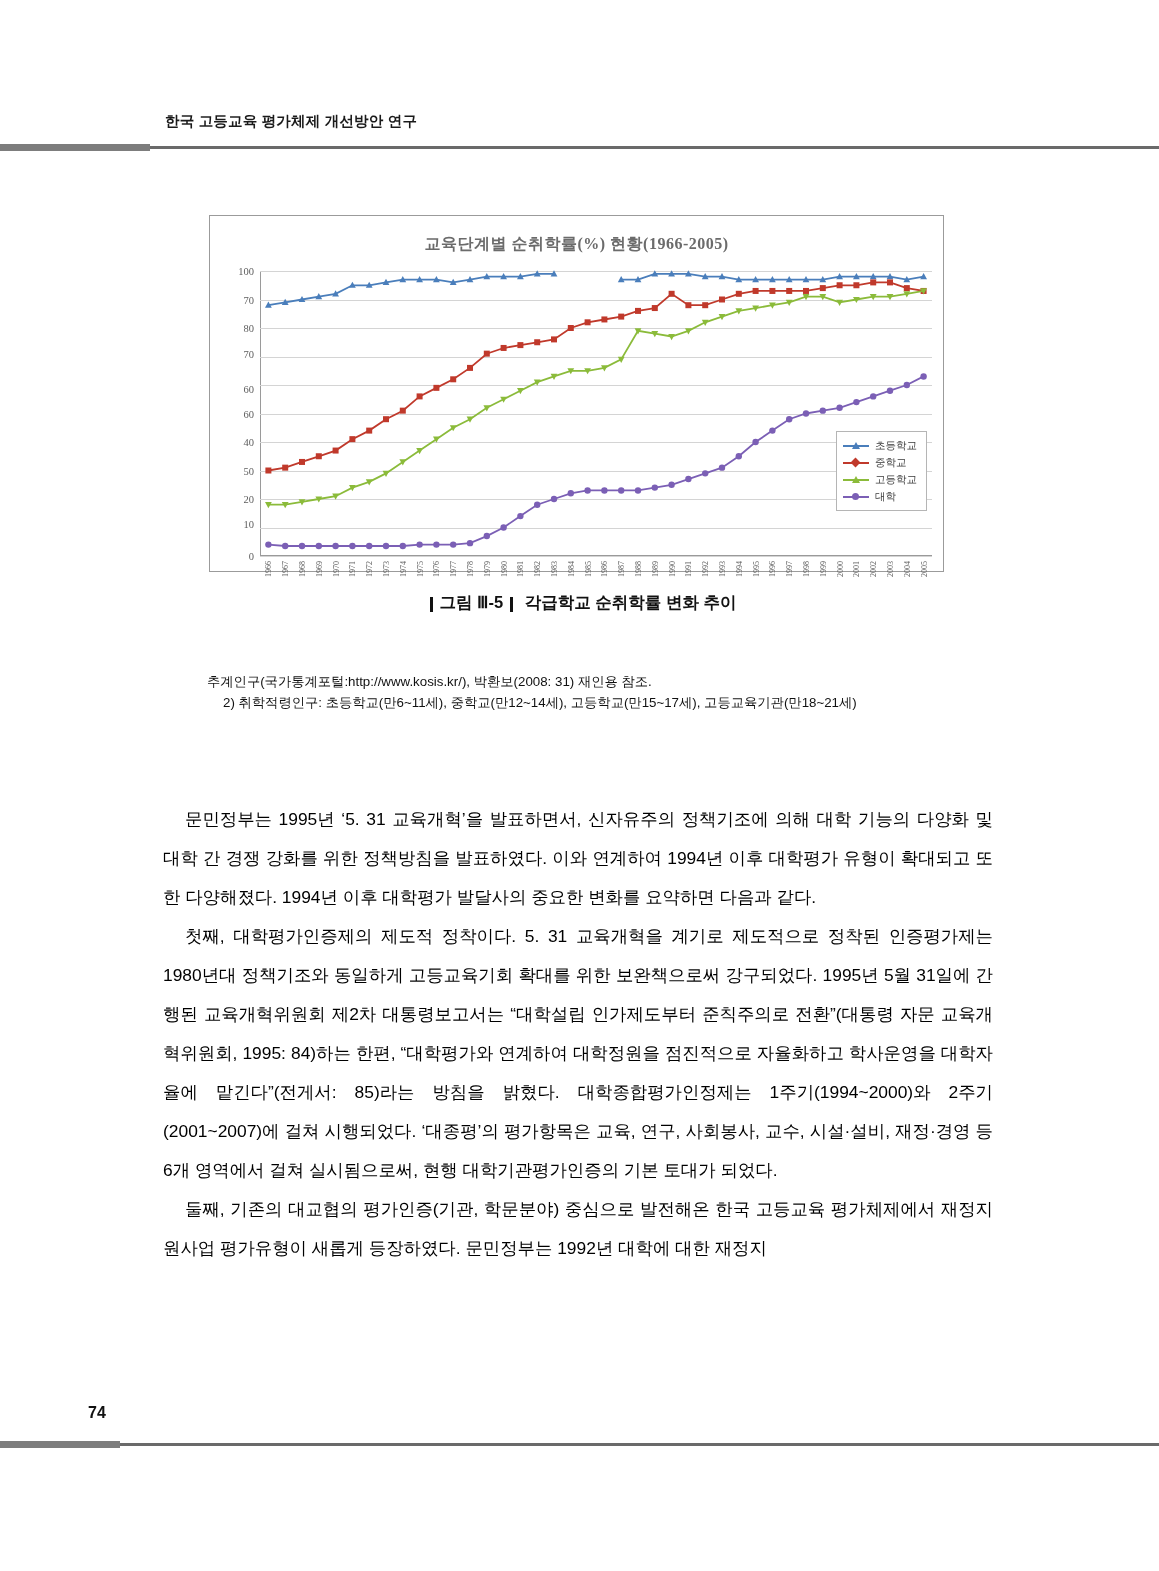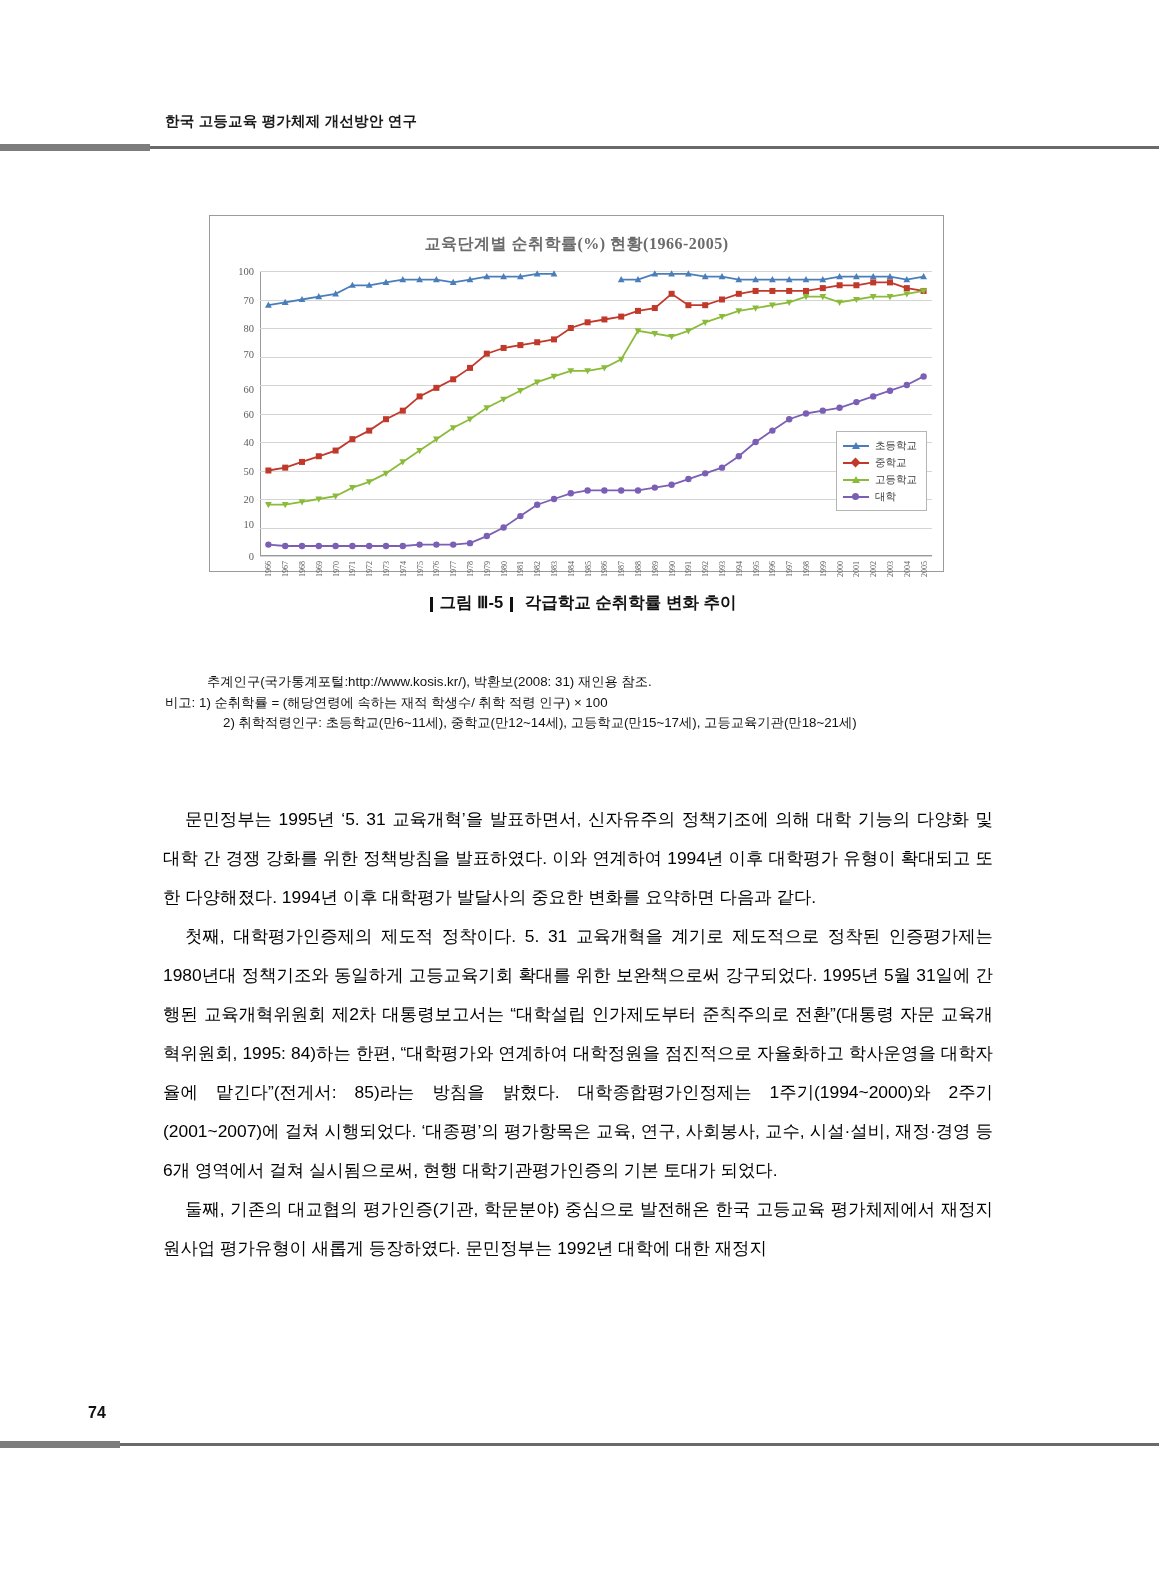--- a/index.html
+++ b/index.html
@@ -521,21 +521,20 @@
         </div>
       </div>
   </div>
 
   <div class="fig-caption">
     <span class="bar"></span><span>그림 Ⅲ-5</span><span class="bar"></span>&nbsp;<span>각급학교 순취학률 변화 추이</span>
   </div>
 
   <div class="notes">
     <div class="indent1">추계인구(국가통계포털:http://www.kosis.kr/), 박환보(2008: 31) 재인용 참조.</div>
-    <div>비고: 1) 순취학률 = (해당연령에 속하는 재적 학생수/ 취학 적령 인구) × 100</div>
     <div class="indent2">2) 취학적령인구: 초등학교(만6~11세), 중학교(만12~14세), 고등학교(만15~17세), 고등교육기관(만18~21세)</div>
   </div>
 
   <div class="body-text">
     <p>문민정부는 1995년 ‘5. 31 교육개혁’을 발표하면서, 신자유주의 정책기조에 의해 대학 기능의 다양화 및 대학 간 경쟁 강화를 위한 정책방침을 발표하였다. 이와 연계하여 1994년 이후 대학평가 유형이 확대되고 또한 다양해졌다. 1994년 이후 대학평가 발달사의 중요한 변화를 요약하면 다음과 같다.</p>
     <p>첫째, 대학평가인증제의 제도적 정착이다. 5. 31 교육개혁을 계기로 제도적으로 정착된 인증평가제는 1980년대 정책기조와 동일하게 고등교육기회 확대를 위한 보완책으로써 강구되었다. 1995년 5월 31일에 간행된 교육개혁위원회 제2차 대통령보고서는 “대학설립 인가제도부터 준칙주의로 전환”(대통령 자문 교육개혁위원회, 1995: 84)하는 한편, “대학평가와 연계하여 대학정원을 점진적으로 자율화하고 학사운영을 대학자율에 맡긴다”(전게서: 85)라는 방침을 밝혔다. 대학종합평가인정제는 1주기(1994~2000)와 2주기(2001~2007)에 걸쳐 시행되었다. ‘대종평’의 평가항목은 교육, 연구, 사회봉사, 교수, 시설·설비, 재정·경영 등 6개 영역에서 걸쳐 실시됨으로써, 현행 대학기관평가인증의 기본 토대가 되었다.</p>
     <p>둘째, 기존의 대교협의 평가인증(기관, 학문분야) 중심으로 발전해온 한국 고등교육 평가체제에서 재정지원사업 평가유형이 새롭게 등장하였다. 문민정부는 1992년 대학에 대한 재정지</p>
   </div>
 
   <div class="footer-rule"></div>

